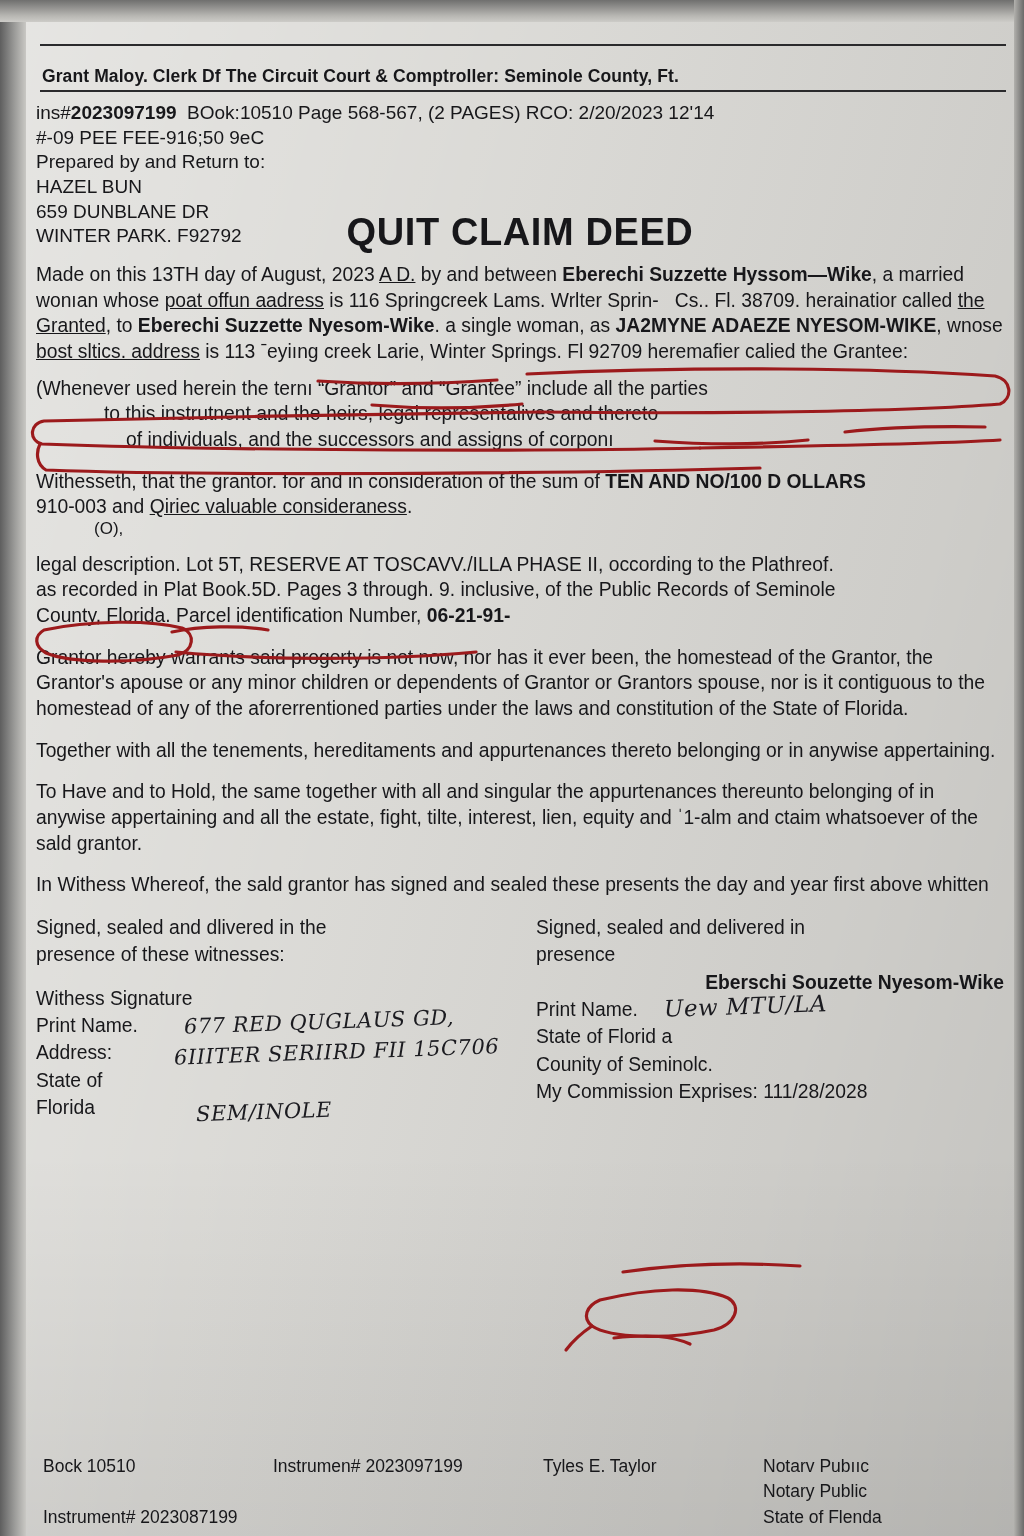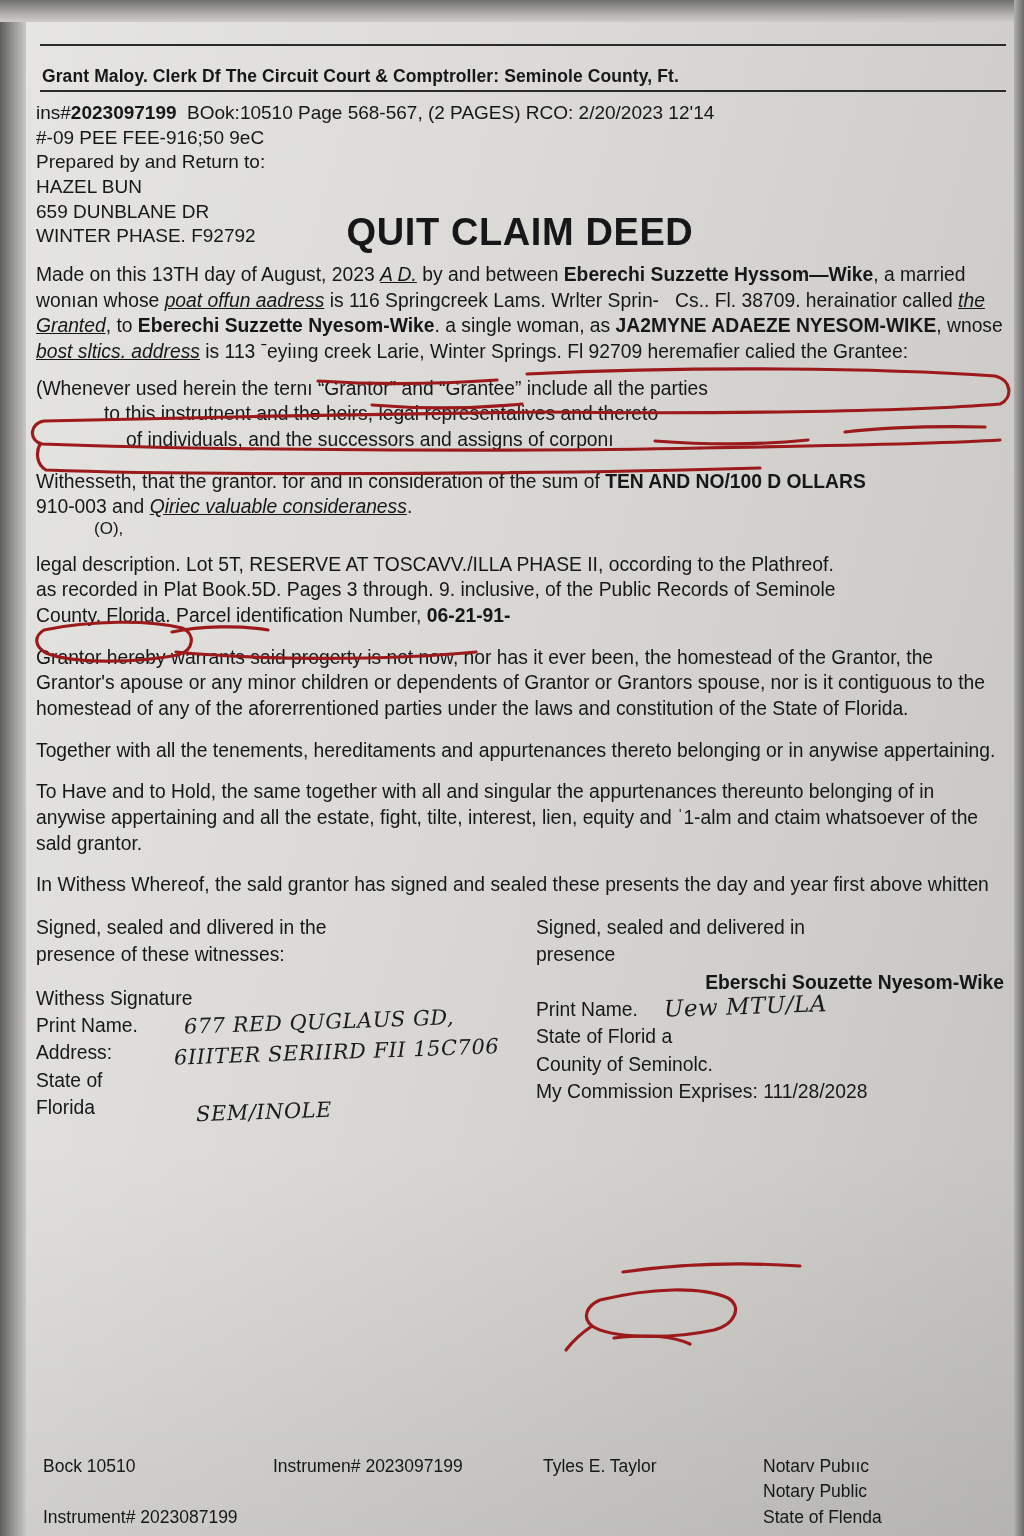--- a/index.html
+++ b/index.html
@@ -82,21 +82,21 @@
     margin-bottom: 8px;
   }
 
   .body-text {
     font-size: 19.3px;
     line-height: 1.33;
   }
   .p { margin: 0 0 16px 0; }
   .p.tight { margin-bottom: 11px; }
   .b { font-weight: bold; text-align: right; }
-  .u { text-decoration: underline; font-style: italic; }
+  .u { text-decoration: underline; }
   .indent1 { padding-left: 68px; }
   .indent2 { padding-left: 90px; }
   .small-paren { padding-left: 58px; font-size: 17px; margin-top: -2px;}
 
   
   .ink {
     position: absolute;
     pointer-events: none;
   }
   .ink svg { display: block; overflow: visible; }
@@ -150,21 +150,21 @@
     <div class="hdr-clerk">Grant Maloy. Clerk Df The Circuit Court &amp; Comptroller: Seminole County, Ft.</div>
 
     <div class="meta">
       <div>
         <span>ins#</span><span class="b">2023097199</span>&nbsp;&nbsp;<span>BOok:10510 Page 568-567, (2 PAGES) RCO: 2/20/2023  12'14</span>
       </div>
       <div>#-09 PEE FEE-916;50  9eC</div>
       <div>Prepared by and Return to:</div>
       <div>HAZEL BUN</div>
       <div>659 DUNBLANE DR</div>
-      <div>WINTER PHASE. F92792</div>
+      <div>WINTER PARK. F92792</div>
     </div>
 
     <div class="title">QUIT CLAIM DEED</div>
 
     <div class="body-text">
 
       <div class="p tight">
         <span>Made on this 13TH day of August, 2023 </span><span class="u">A D.</span><span> by and between </span><span class="b">Eberechi Suzzette Hyssom—Wike</span><span>, a married wonıan  whose </span><span class="u">poat offun  aadress</span><span> is 116 Springcreek Lams. Wrlter Sprin-&nbsp;&nbsp;&nbsp;Cs.. Fl. 38709. herainatior called </span><span class="u">the  Granted</span><span>, to </span><span class="b">Eberechi Suzzette Nyesom-Wike</span><span>. a single woman, as </span><span class="b">JA2MYNE ADAEZE NYESOM-WIKE</span><span>, wnose </span><span class="u">bost sltics. address</span><span> is 113  ˉeyiıng creek Larie, Winter Springs. Fl 92709  heremafier calied the  Grantee:</span>
       </div>
 

